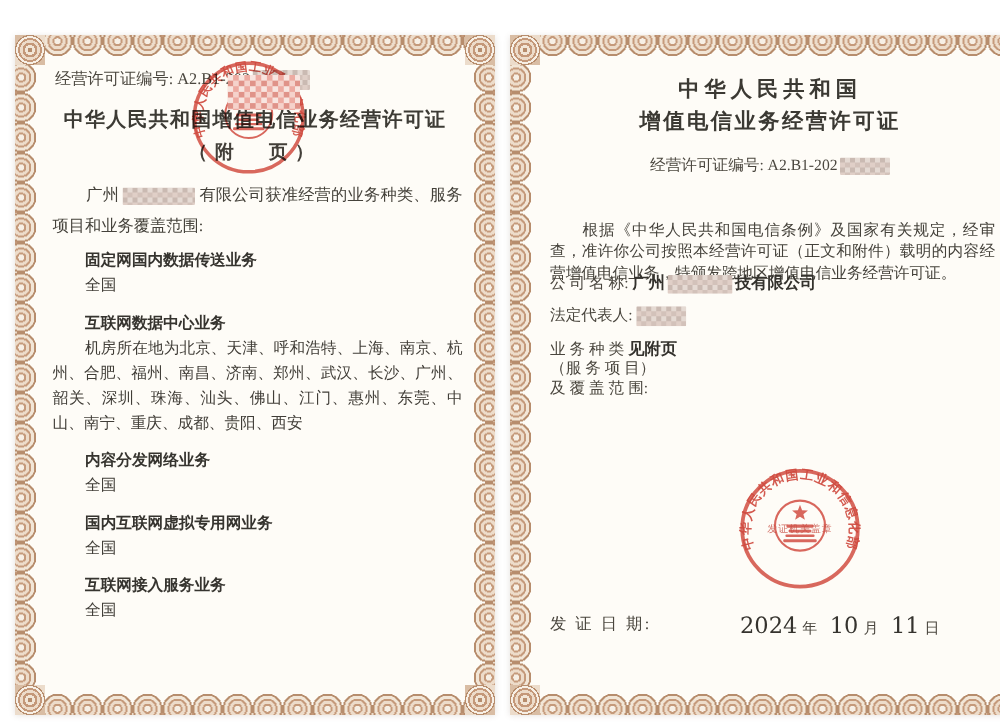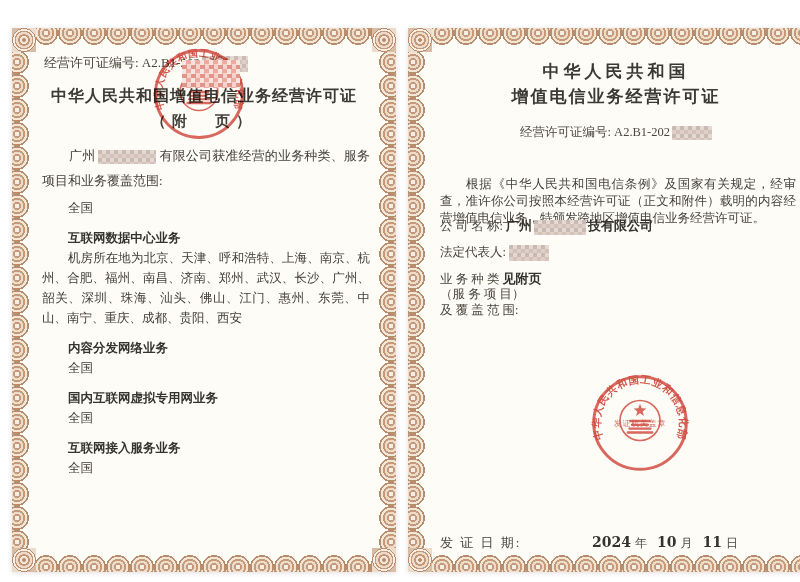--- a/index.html
+++ b/index.html
@@ -81,25 +81,25 @@
   .r-license{position:absolute;left:0;right:0;top:72px;text-align:center;font-size:12.5px;color:#4b473f;white-space:nowrap;}
   .r-body{position:absolute;left:8px;right:4px;top:96px;font-size:12.5px;line-height:17px;text-align:justify;text-indent:26px;color:#45423b;margin-top:28px;}
   .r-field{position:absolute;left:8px;font-size:12.5px;color:#4a463e;white-space:nowrap;}
   .r-company{top:165px;}
   .r-legal{top:192px;}
   .r-biz{top:218px;}
   .r-biz2{top:234px;}
   .r-biz3{top:250px;}
   .r-val{font-weight:bold;color:#34322d;font-size:13px;}
   .date-row{position:absolute;left:8px;right:8px;font-size:13px;color:#4a463e;white-space:nowrap;}
-  .date-issue{top:438px;margin-top:44px;}
+  .date-issue{top:438px;}
   .date-valid{top:467px;}
   .date-label{letter-spacing:2px;}
   .date-vals{position:absolute;left:152px;top:0;}
-  .dnum{font-family:"DejaVu Serif","Liberation Serif",serif;font-weight:bold;font-size:14px;color:#35332e;}
+  .dnum{font-family:"DejaVu Serif","Liberation Serif",serif;font-weight:normal;font-size:18px;color:#35332e;}
   .dunit{font-size:12px;margin:0 10px 0 4px;color:#4a463e;}
   .dunit:last-child{margin-right:0;}
 
   .seal-ring{fill:none;stroke:#d0453a;stroke-width:3.6;opacity:.85;}
   .seal-arc-text{font-size:12.5px;fill:#ce4237;letter-spacing:1px;opacity:.92;font-weight:bold;}
   .seal-center-text{font-size:9.5px;fill:#c6463c;opacity:.8;letter-spacing:1px;}
 </style>
 </head>
 <body>
 
@@ -115,20 +115,21 @@
 
   <div class="content">
     <div class="l-license"><span>经营许可证编号: A2.B1-202</span><span class="redact" style="width:46px;height:16px;margin-left:2px;"></span></div>
     <div class="l-title">中华人民共和国增值电信业务经营许可证</div>
     <div class="l-subtitle"><span>（附</span><span class="redact-white" style="width:22px;height:17px;position:relative;z-index:5;"></span><span>页）</span></div>
 
     <div class="l-intro"><span>广州</span><span class="redact" style="width:58px;height:14px;margin:0 3px;"></span><span>有限公司获准经营的业务种类、服务项目和业务覆盖范围:</span></div>
 
     <div class="l-services">
       <div class="svc">
+        <div class="svc-name">固定网国内数据传送业务</div>
         <div class="svc-cov">全国</div>
       </div>
       <div class="svc">
         <div class="svc-name">互联网数据中心业务</div>
         <div class="svc-cov">机房所在地为北京、天津、呼和浩特、上海、南京、杭州、合肥、福州、南昌、济南、郑州、武汉、长沙、广州、韶关、深圳、珠海、汕头、佛山、江门、惠州、东莞、中山、南宁、重庆、成都、贵阳、西安</div>
       </div>
       <div class="svc">
         <div class="svc-name">内容分发网络业务</div>
         <div class="svc-cov">全国</div>
       </div>

